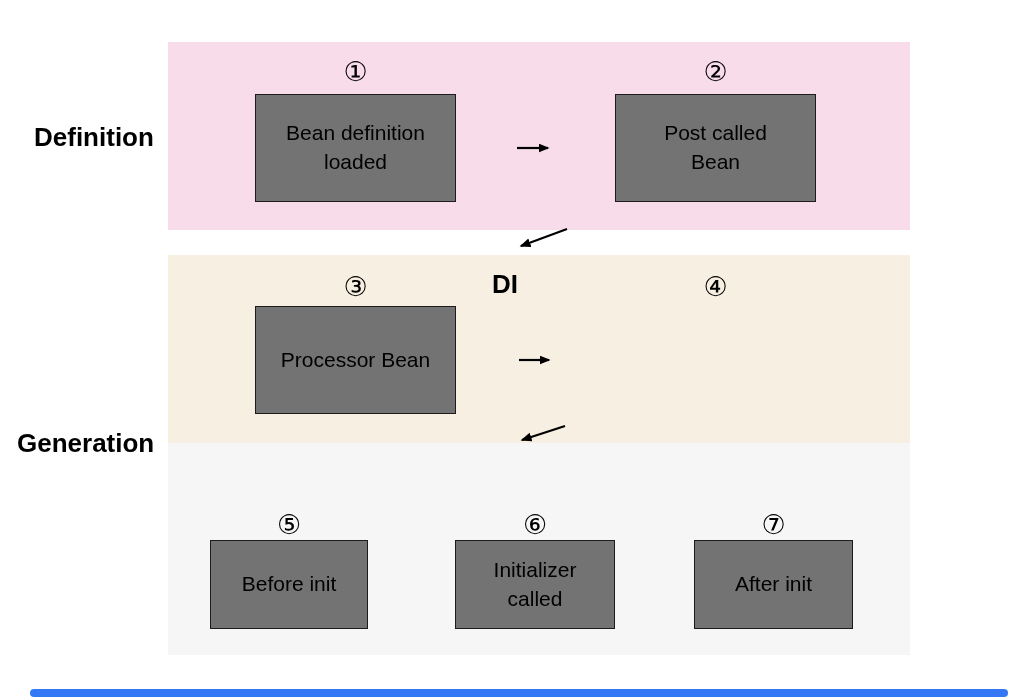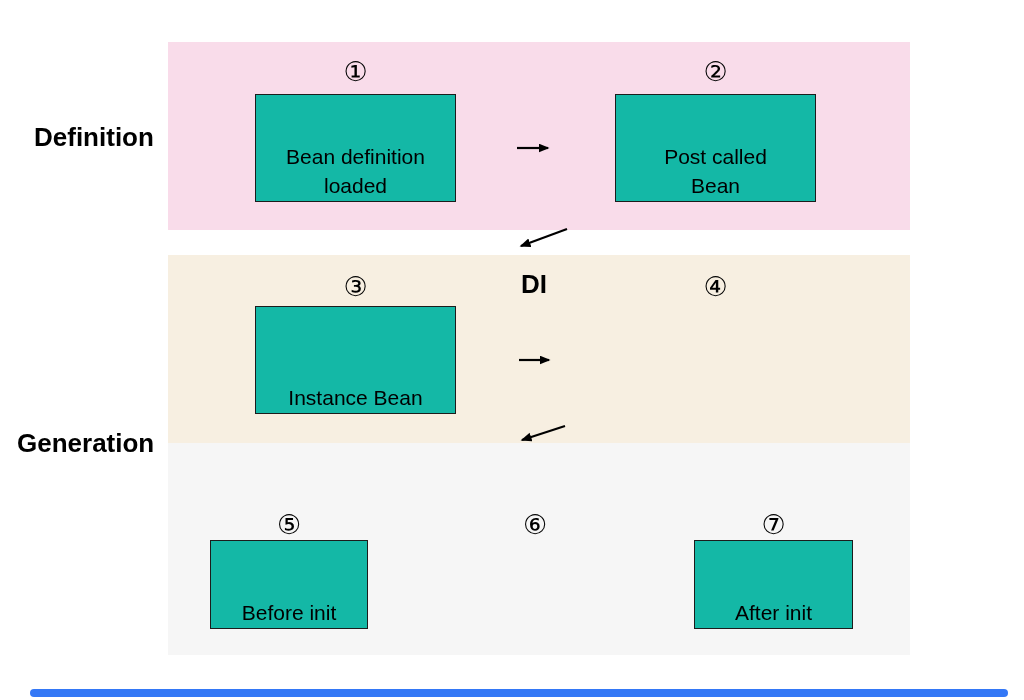--- a/index.html
+++ b/index.html
@@ -10,31 +10,31 @@
   .band{position:absolute;left:168px;width:742px;}
   .band-definition{top:42px;height:188px;background:#f9dcea;}
   .band-di{top:255px;height:188px;background:#f7efe1;}
   .band-bpp{top:443px;height:212px;background:#f6f6f6;}
 
   .row-label{position:absolute;font-weight:bold;font-size:26px;line-height:26px;}
   #lbl-definition{left:34px;top:124px;}
   #lbl-generation{left:17px;top:430px;}
 
   .band-label{position:absolute;font-weight:bold;font-size:26px;line-height:26px;}
-  #lbl-di{left:521px;top:271px;}
+  #lbl-di{left:492px;top:271px;}
   #lbl-bpp{left:407px;top:475px;font-size:25px;}
 
   .node{position:absolute;display:flex;flex-direction:column;align-items:center;}
   .node .step{font-size:27px;line-height:30px;text-align:center;}
   .node.r1 .step{margin-bottom:7px;}
   .node.r2 .step{margin-bottom:4px;}
   .node.r3 .step{margin-bottom:0;}
   .node .box{
-    box-sizing:border-box;background:#14b8a6;border:1.5px solid #1c1c1c;
-    display:flex;align-items:flex-end;justify-content:center;text-align:center;
+    box-sizing:border-box;background:#737373;border:1.5px solid #1c1c1c;
+    display:flex;align-items:center;justify-content:center;text-align:center;
     font-size:21px;line-height:1.38;width:100%;
   }
   .r1 .box,.r2 .box{height:108px;padding:0 24px;}
   .r3 .box{height:89px;padding:0 18px;}
 
   #node1{left:255px;top:57px;width:201px;}
   #node2{left:615px;top:57px;width:201px;}
   #node3{left:255px;top:272px;width:201px;}
   #node4{left:615px;top:272px;width:201px;}
   #node5{left:210px;top:510px;width:158px;}
@@ -72,37 +72,40 @@
   <div class="node r1" id="node2">
     <div class="step">②</div>
     <div class="box">
       <span>Post called Bean</span>
     </div>
   </div>
 
   <div class="node r2" id="node3">
     <div class="step">③</div>
     <div class="box">
-      <span>Instance Bean</span>
+      <span>Processor Bean</span>
     </div>
   </div>
 
   <div class="node r2" id="node4">
     <div class="step">④</div>
   </div>
 
   <div class="node r3" id="node5">
     <div class="step">⑤</div>
     <div class="box">
       <span>Before init</span>
     </div>
   </div>
 
   <div class="node r3" id="node6">
     <div class="step">⑥</div>
+    <div class="box">
+      <span>Initializer called</span>
+    </div>
   </div>
 
   <div class="node r3" id="node7">
     <div class="step">⑦</div>
     <div class="box">
       <span>After init</span>
     </div>
   </div>
 
   <svg id="arrow-layer" width="1024" height="700" viewBox="0 0 1024 700">

